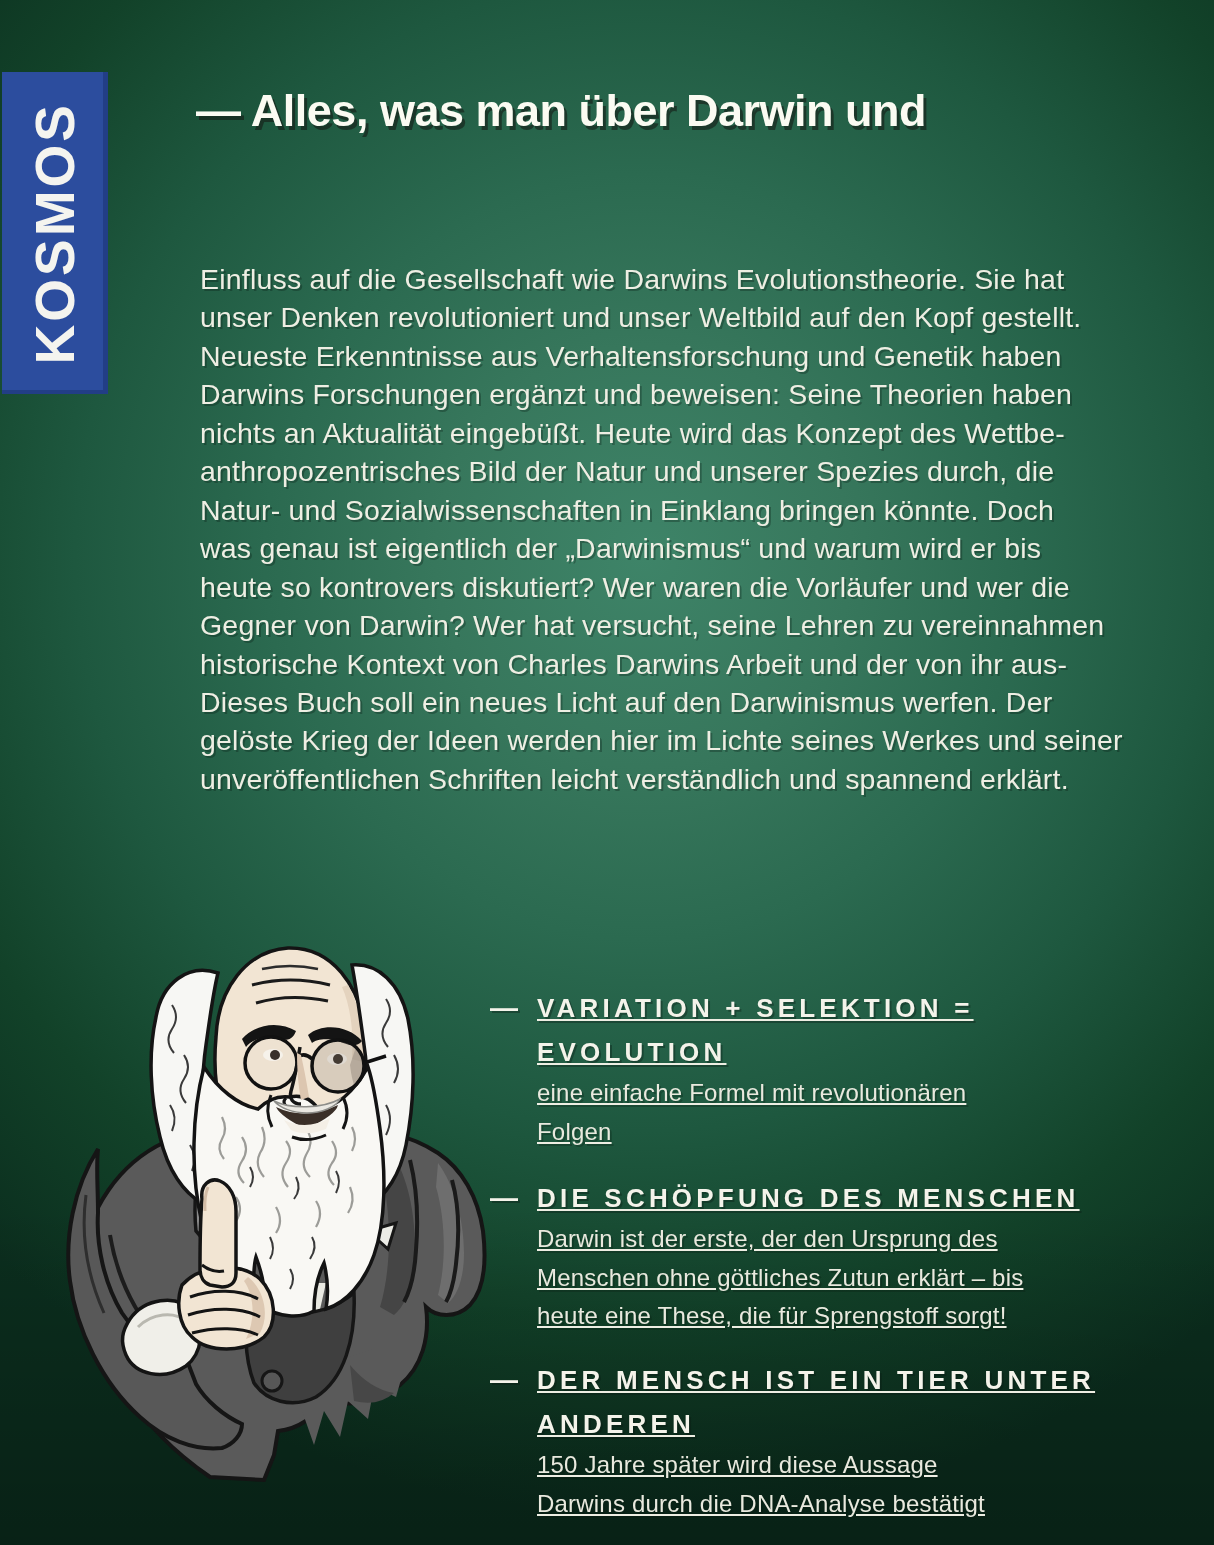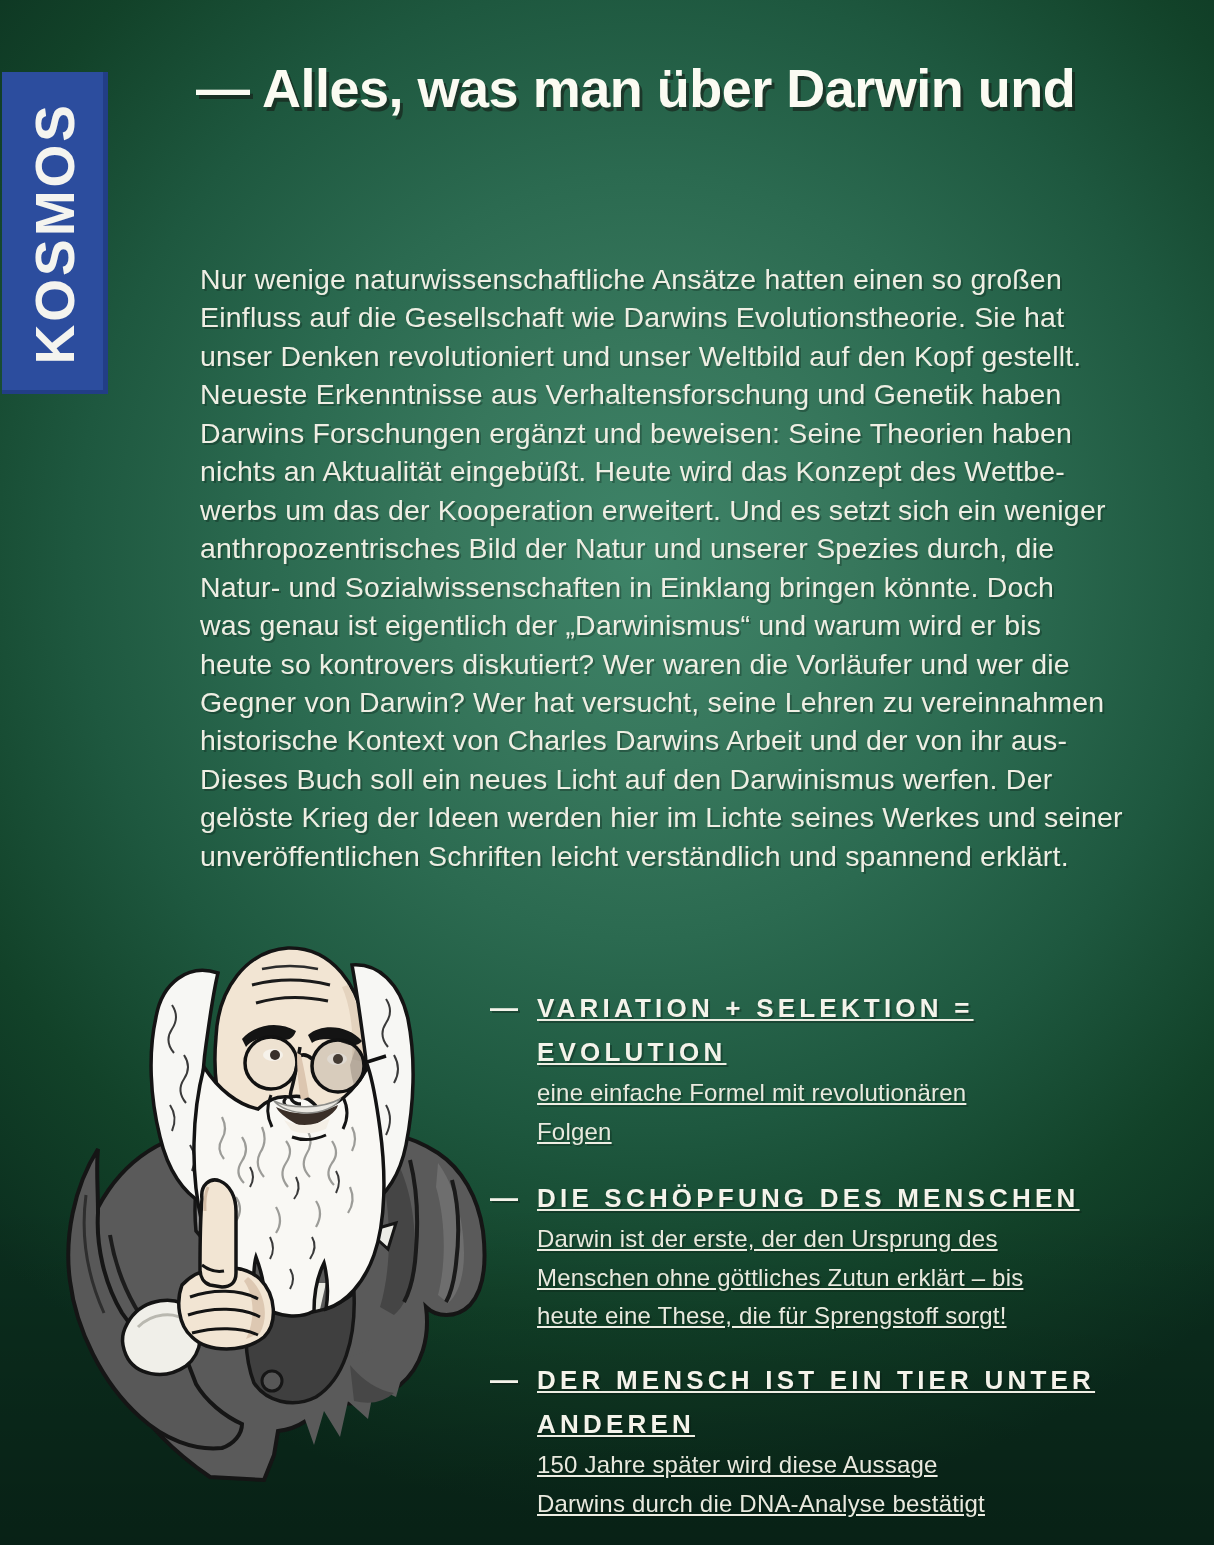--- a/index.html
+++ b/index.html
@@ -17,22 +17,22 @@
     display:flex;align-items:center;justify-content:center;
     box-shadow:inset -5px -4px 0 rgba(0,10,50,.22);
   }
   .logo-text{
     writing-mode:vertical-rl;transform:rotate(180deg);
     font-weight:700;font-size:55px;letter-spacing:3px;line-height:1;
     color:#f4f4ef;
   }
   
   .headline{
-    position:absolute;left:196px;top:60px;width:990px;
-    font-weight:700;font-size:54px;line-height:57px;letter-spacing:-.5px;
+    position:absolute;left:196px;top:82px;width:990px;
+    font-weight:700;font-size:45px;line-height:57px;letter-spacing:-.5px;
     color:#fbfbf2;text-shadow:3px 4px 0 rgba(22,26,22,.6);
     white-space:nowrap;
   }
   
   .intro{
     position:absolute;left:200px;top:260px;width:1000px;
     font-size:28.5px;line-height:38.45px;letter-spacing:.2px;
     color:#eeeee3;text-shadow:2px 2px 0 rgba(8,24,16,.3);
   }
   .intro .ln{white-space:nowrap;}
@@ -65,27 +65,25 @@
 
   <div class="logo" style="background:#2c4d9e;">
     <div class="logo-text">KOSMOS</div>
   </div>
 
   <div class="headline">
     <div>— Alles, was man über Darwin und</div>
   </div>
 
   <div class="intro">
-    <div class="ln">Nur wenige naturwissenschaftliche Ansätze hatten einen so großen</div>
     <div class="ln">Einfluss auf die Gesellschaft wie Darwins Evolutionstheorie. Sie hat</div>
     <div class="ln">unser Denken revolutioniert und unser Weltbild auf den Kopf gestellt.</div>
     <div class="ln">Neueste Erkenntnisse aus Verhaltensforschung und Genetik haben</div>
     <div class="ln">Darwins Forschungen ergänzt und beweisen: Seine Theorien haben</div>
     <div class="ln">nichts an Aktualität eingebüßt. Heute wird das Konzept des Wettbe-</div>
-    <div class="ln">werbs um das der Kooperation erweitert. Und es setzt sich ein weniger</div>
     <div class="ln">anthropozentrisches Bild der Natur und unserer Spezies durch, die</div>
     <div class="ln">Natur- und Sozialwissenschaften in Einklang bringen könnte. Doch</div>
     <div class="ln">was genau ist eigentlich der „Darwinismus“ und warum wird er bis</div>
     <div class="ln">heute so kontrovers diskutiert? Wer waren die Vorläufer und wer die</div>
     <div class="ln">Gegner von Darwin? Wer hat versucht, seine Lehren zu vereinnahmen</div>
     <div class="ln">historische Kontext von Charles Darwins Arbeit und der von ihr aus-</div>
     <div class="ln">Dieses Buch soll ein neues Licht auf den Darwinismus werfen. Der</div>
     <div class="ln">gelöste Krieg der Ideen werden hier im Lichte seines Werkes und seiner</div>
     <div class="ln">unveröffentlichen Schriften leicht verständlich und spannend erklärt.</div>
   </div>

